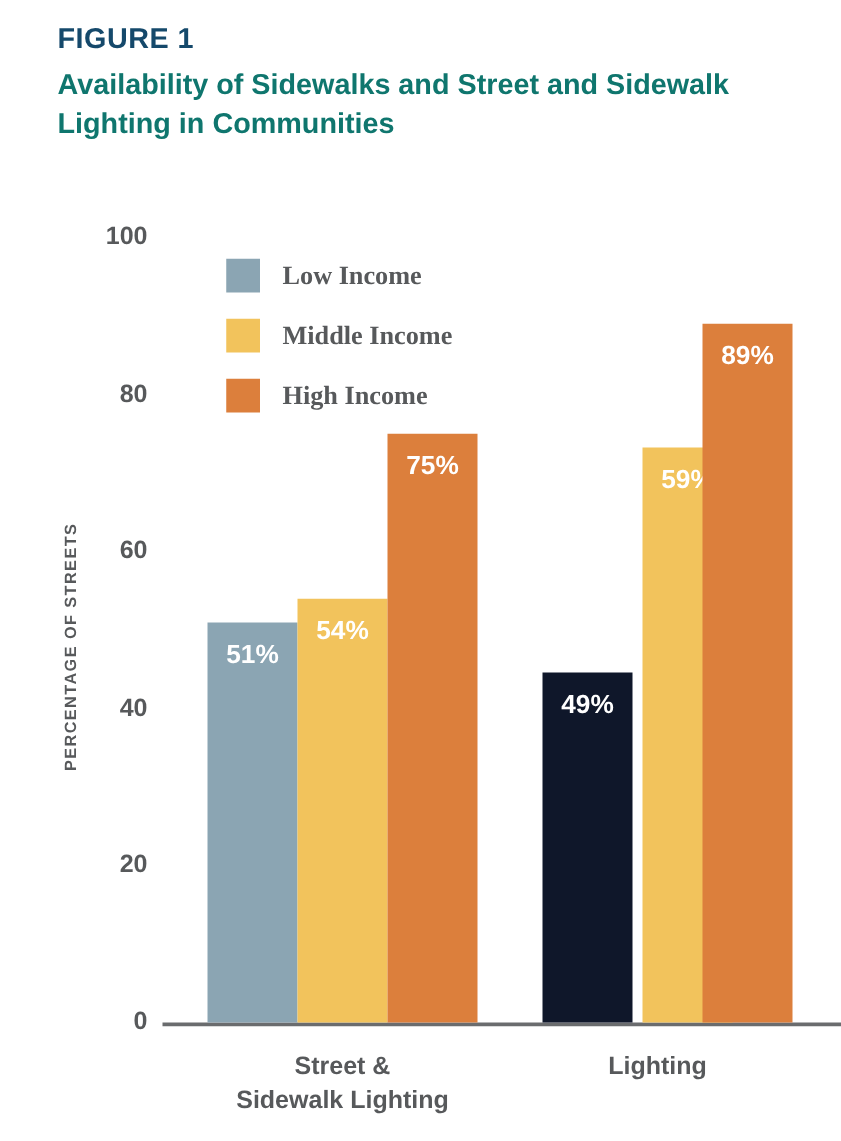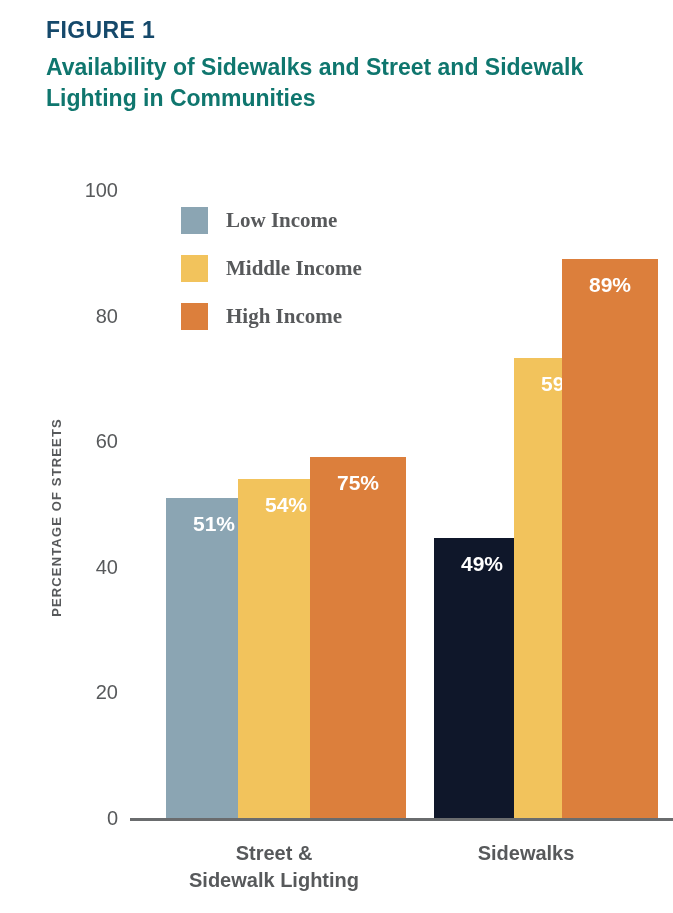--- a/index.html
+++ b/index.html
@@ -70,21 +70,21 @@
     white-space: nowrap;
   }
 
   
   .y-tick {
     position: absolute;
     left: 38px;
     width: 62px;
     text-align: right;
     font-size: 20px;
-    font-weight: normal;
+    font-weight: bold;
     color: #57595B;
     transform: translateY(-50%);
   }
 
   
   .axis-line {
     position: absolute;
     left: 112px;
     top: 818px;
     width: 548px;
@@ -121,21 +121,20 @@
   .bars-layer {
     position: absolute;
     left: 0;
     top: 0;
     width: 673px;
     height: 913px;
   }
   .bar {
     position: absolute;
     bottom: 95px; 
-    padding-left: 24px;
   }
   .bar-value {
     position: absolute;
     left: 0;
     right: 0;
     top: 14px;
     text-align: center;
     font-size: 21px;
     font-weight: bold;
     color: #ffffff;
@@ -178,41 +177,41 @@
 
     <div class="axis-line"></div>
 
     <div class="bars-layer" id="bars-layer">
         <div class="bar" style="left: 148px; width: 72px; height: 320.28px; background: rgb(139, 165, 179);">
           <div class="bar-value">51%</div>
         </div>
         <div class="bar" style="left: 220px; width: 72px; height: 339.12px; background: rgb(242, 195, 92);">
           <div class="bar-value">54%</div>
         </div>
-        <div class="bar" style="left: 292px; width: 72px; height: 361px; background: rgb(220, 127, 60);">
+        <div class="bar" style="left: 292px; width: 72px; height: 471px; background: rgb(220, 127, 60);">
           <div class="bar-value">75%</div>
         </div>
         <div class="bar" style="left: 416px; width: 72px; height: 280px; background: #0f172a;">
           <div class="bar-value">49%</div>
         </div>
         <div class="bar" style="left: 496px; width: 72px; height: 460px; background: rgb(242, 195, 92);">
           <div class="bar-value">59%</div>
         </div>
         <div class="bar" style="left: 544px; width: 72px; height: 558.92px; background: rgb(220, 127, 60);">
           <div class="bar-value">89%</div>
         </div>
       </div>
 
     <div id="cat-labels">
         <div class="cat-label" style="left: 116px; width: 280px;">
           <div>Street &amp;</div>
           <div>Sidewalk Lighting</div>
         </div>
         <div class="cat-label" style="left: 368px; width: 280px;">
-          <div>Sidewalks</div>
+          <div>Lighting</div>
         </div>
       </div>
 
     <div class="legend" id="legend">
         <div class="legend-item">
           <span class="legend-swatch" style="background: rgb(139, 165, 179);"></span>
           <span class="legend-label">Low Income</span>
         </div>
         <div class="legend-item">
           <span class="legend-swatch" style="background: rgb(242, 195, 92);"></span>

